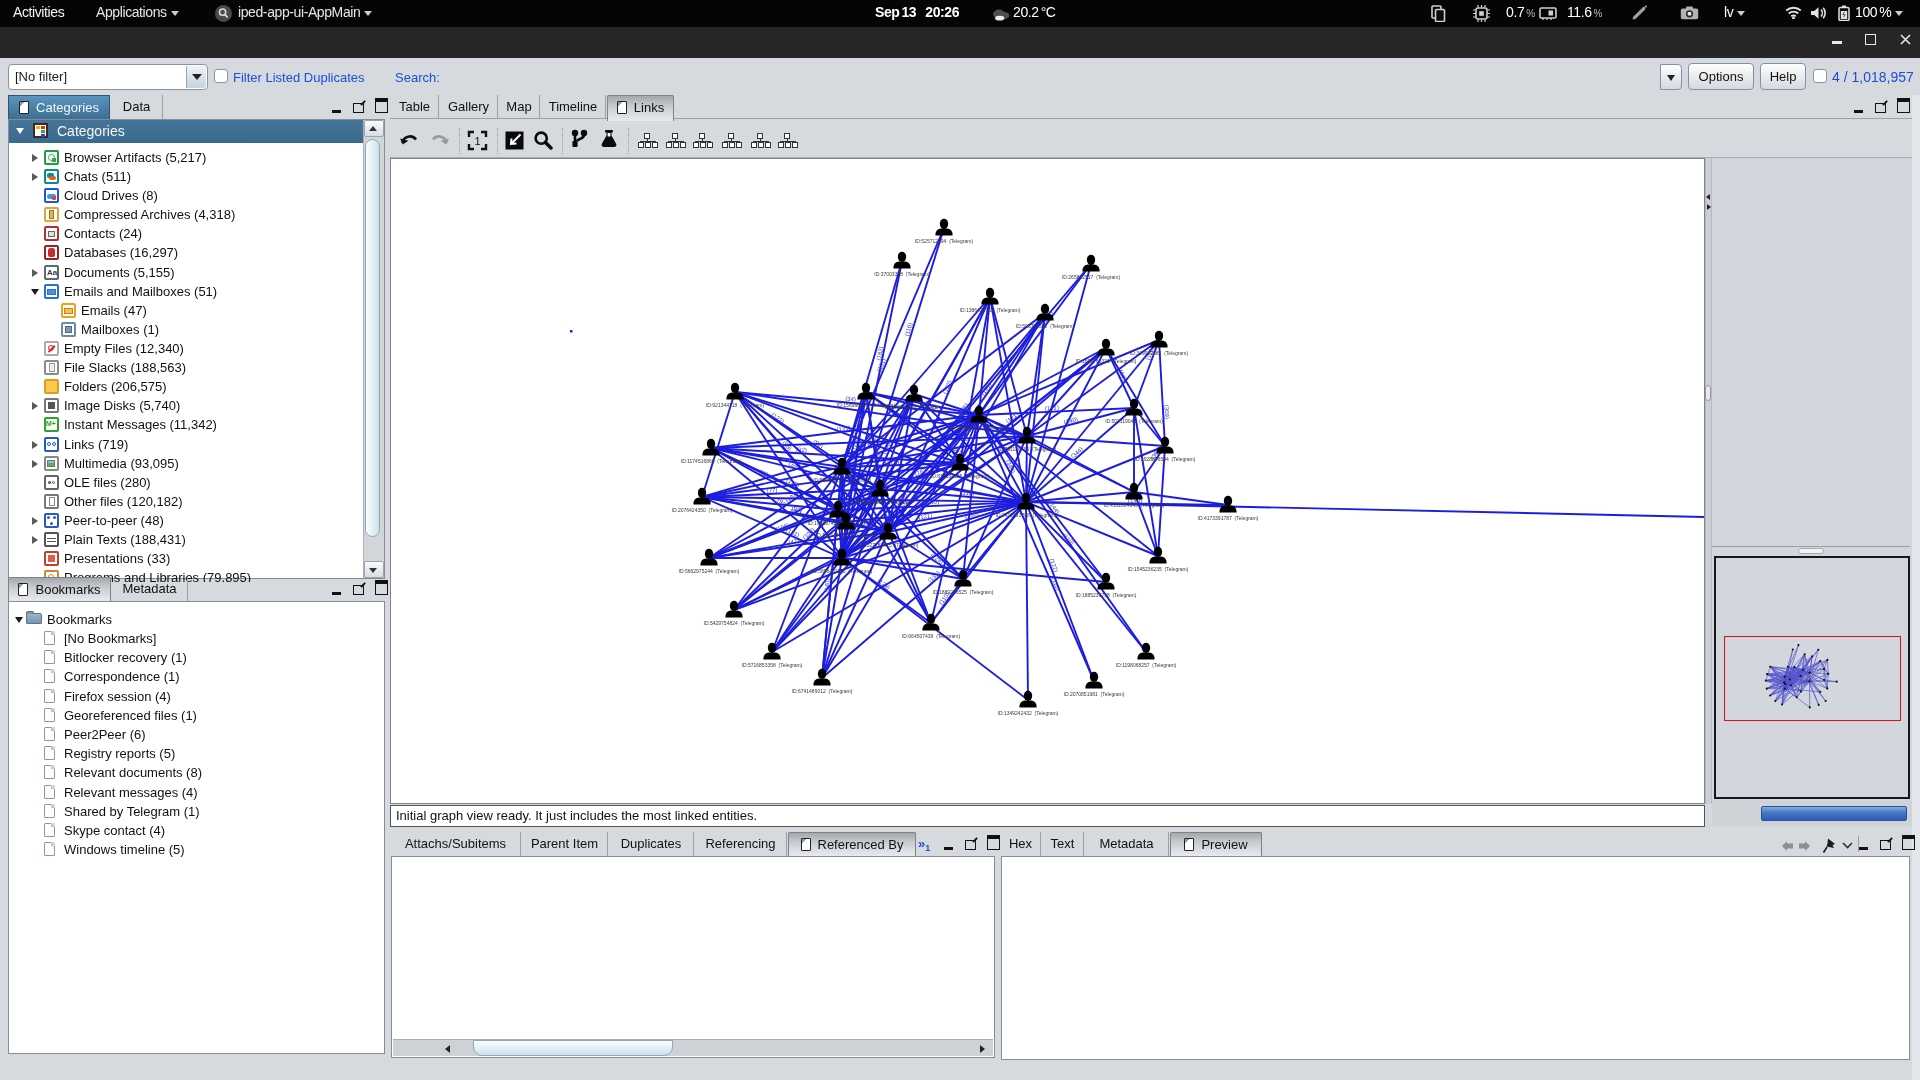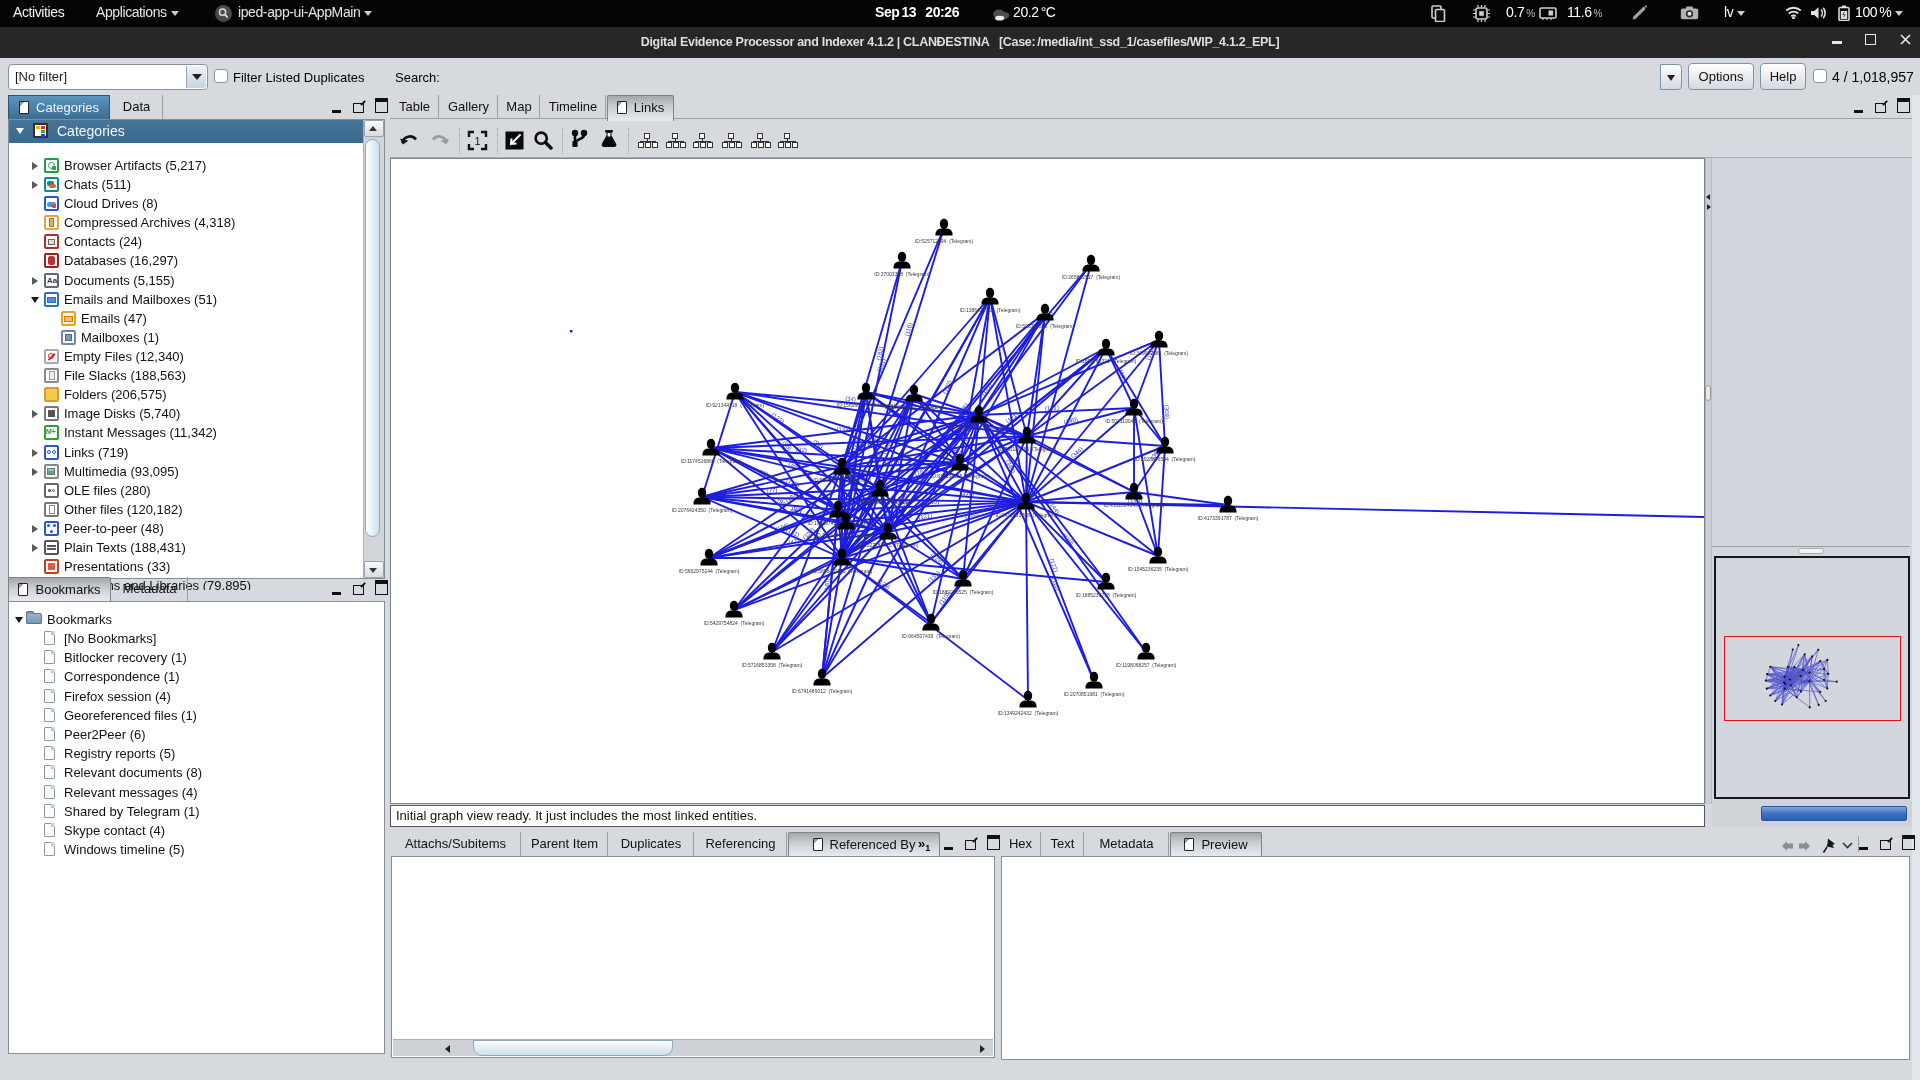--- a/index.html
+++ b/index.html
@@ -13,21 +13,21 @@
 
 #gnomebar { position:absolute; left:0; top:0; width:1920px; height:27px; background:#050505; color:#e6e6e6; font-size:14px; letter-spacing:-0.4px; }
 #gnomebar .it { position:absolute; top:4px; white-space:nowrap; }
 #titlebar { position:absolute; left:0; top:27px; width:1920px; height:31px; background:#272727; color:#dfdfdf; }
 #titlebar .t { position:absolute; top:8px; width:100%; text-align:center; font-size:12.5px; font-weight:bold; letter-spacing:-0.3px; }
 
 #filterbar { position:absolute; left:0; top:58px; width:1920px; height:37px; background:#d6d9de; }
 .field { position:absolute; background:#fff; border:1px solid #8a939b; border-radius:4px; font-size:13px; color:#1a1a1a; }
 .btn { position:absolute; border:1px solid #7e93a5; border-radius:4px; background:linear-gradient(#ffffff,#e9ebee 50%,#d6d9dd); font-size:13px; color:#111; text-align:center; }
 .cb { position:absolute; width:14px; height:14px; background:#fff; border:1px solid #8a939b; border-radius:3px; }
-.lbl { position:absolute; font-size:13px; color:#000000; white-space:nowrap; }
+.lbl { position:absolute; font-size:13px; color:#1d4ed8; white-space:nowrap; }
 .combarrow { position:absolute; right:1px; top:1px; bottom:1px; width:20px; background:linear-gradient(#eef3f8,#c6d3de); border-left:1px solid #9aa7b2; border-radius:0 3px 3px 0; }
 .combarrow:after { content:""; position:absolute; left:5px; top:8px; border:5px solid transparent; border-top:6px solid #222; }
 
 .tab { position:absolute; top:95px; height:24px; font-size:13px; color:#111; text-align:center; line-height:24px; white-space:nowrap; }
 .tabsep { border-right:1px solid #9aa0a6; }
 .seltab { background:linear-gradient(#a4a8ad,#c9ccd1 42%,#e7eaee); border:1px solid #7d8288; border-bottom:none; border-radius:2px 2px 0 0; }
 .bluetab { background:linear-gradient(#5a95c0,#3d6d92); color:#f2f6f9; border:1px solid #2e5572; border-bottom:none; }
 .pgicon { display:inline-block; width:10px; height:13px; background:linear-gradient(135deg,#9aa0a6 0 3px,#fff 3px); border:1.5px solid #222; border-radius:1px; position:relative; top:2px; margin-right:7px; }
 .winbtns { position:absolute; font-size:0; }
 .wb { display:inline-block; position:relative; width:13px; height:12px; margin-left:9px; }
@@ -123,21 +123,20 @@
       <rect x="2.8" y="6" width="6.4" height="8" fill="#e2e2e2"></rect>
       <path d="M6.6 6.8 L4.8 9.6 h2.4 L5.4 12.4" stroke="#555" stroke-width="1" fill="none"></path>
     </svg>
  <div class="it" style="left:1506px;color:#fff">0.7<span style="font-size:10px;color:#bbb;margin-left:2px">%</span></div>
  <div class="it" style="left:1567px;color:#fff">11.6<span style="font-size:10px;color:#bbb;margin-left:2px">%</span></div>
  <div class="it" style="left:1724px;color:#fff">lv<span class="car-d"></span></div>
  <div class="it" style="left:1855px;color:#fff">100<span style="margin-left:2px">%</span><span class="car-d"></span></div>
 </div>
 
 <div id="titlebar">
- <div class="t">Digital Evidence Processor and Indexer 4.1.2 | CLANĐESTINA&nbsp;&nbsp;&nbsp;[Case:<span style="margin-left:2px">/media/int_ssd_1/casefiles/WIP_4.1.2_EPL]</span></div>
  <div style="position:absolute;right:78px;top:14px;width:10px;height:3px;background:#e8e8e8"></div>
  <div style="position:absolute;right:44px;top:7px;width:11px;height:11px;border:1.6px solid #e8e8e8"></div>
  <svg style="position:absolute;right:9px;top:7px" width="11" height="11" viewBox="0 0 11 11">
       <path d="M1 1 L10 10 M10 1 L1 10" stroke="#e8e8e8" stroke-width="1.6"></path>
     </svg>
 </div>
 
 <div id="filterbar">
  <div class="field" style="left:8px;top:6px;width:200px;height:26px;line-height:24px;padding-left:6px">[No filter]<span class="combarrow"></span></div>
  <div class="cb" style="left:214px;top:11px"></div>
@@ -157,21 +156,21 @@
 <div style="position:absolute;left:9px;top:120px;width:375px;height:23px;background:linear-gradient(#477499,#3a6a8f);color:#f4f8fa;font-size:14px">
   <b class="arr-d" style="position:absolute;left:7px;top:8px;border-top-color:#fff"></b>
   <span style="position:absolute;left:24px;top:3px;width:15px;height:15px;background:#fff;border:2px solid #3a2a20;border-radius:1px">
     <i style="position:absolute;left:1px;top:1px;width:4px;height:3px;background:#f4b400"></i>
     <i style="position:absolute;right:1px;top:1px;width:4px;height:3px;background:#e03030"></i>
     <i style="position:absolute;right:1px;top:5px;width:4px;height:3px;background:#30b030"></i>
     <i style="position:absolute;right:1px;top:9px;width:4px;height:3px;background:#3040e0"></i>
   </span>
   <span style="position:absolute;left:48px;top:3px">Categories</span>
 </div>
-<div style="position:absolute;left:9px;top:155px;width:353px;height:435px;overflow:hidden">
+<div style="position:absolute;left:9px;top:147px;width:353px;height:435px;overflow:hidden">
 <div class="trow" style="top:1px">
       <span class="tric" style="left:18px">
         <b class="arr-r"></b>
       </span>
       <span class="cic" style="left:35px;border-color:#1e9e40;background:#fff">
         <i style="position:absolute;left:2px;top:2px;width:7px;height:7px;border-radius:50%;border:1.5px solid #2daa50"></i>
         <i style="position:absolute;right:1px;bottom:1px;width:4px;height:4px;background:#2daa50"></i>
       </span>
       <span class="ttx" style="left:55px">Browser Artifacts (5,217)</span>
     </div>
@@ -1202,21 +1201,21 @@
 </g>
 </svg>
 <div class="redrect"></div>
 <div style="position:absolute;left:1712px;top:801px;width:200px;height:25px;background:#cfd3d8"></div>
 <div style="position:absolute;left:1761px;top:806px;width:146px;height:15px;border:1px solid #24549e;border-radius:2px;background:linear-gradient(#85a8de,#4576c4 45%,#2f5cb4)"></div>
 
 <div class="tab tabsep" style="left:391px;top:832px;width:130px">Attachs/Subitems</div>
 <div class="tab tabsep" style="left:522px;top:832px;width:86px">Parent Item</div>
 <div class="tab tabsep" style="left:609px;top:832px;width:85px">Duplicates</div>
 <div class="tab tabsep" style="left:695px;top:832px;width:92px">Referencing</div>
-<div class="tab seltab" style="left:788px;top:832px;width:152px"><span class="pgicon"></span>Referenced By</div>
+<div class="tab seltab" style="left:788px;top:832px;width:128px"><span class="pgicon"></span>Referenced By</div>
 <div class="lbl" style="left:918px;top:836px;font-weight:bold">»<span style="font-size:9px;position:relative;top:3px">1</span></div>
 <div class="winbtns" style="left:934px;top:838px"><span class="wb min"></span><span class="wb flt"></span><span class="wb max"></span></div>
 <div class="panelbox" style="left:391px;top:856px;width:604px;height:202px"></div>
 <div style="position:absolute;left:393px;top:1039px;width:600px;height:17px;background:#ced2d7;border-top:1px solid #a9aeb4">
   <b style="position:absolute;left:52px;top:5px;width:0;height:0;border:4px solid transparent;border-right:5px solid #222;border-left:none"></b>
   <span style="position:absolute;left:80px;top:0px;width:200px;height:16px;background:linear-gradient(#fbfdfe,#cfe0ec);border:1px solid #8fa7ba;border-radius:0 0 9px 9px"></span>
   <b style="position:absolute;right:8px;top:5px;width:0;height:0;border:4px solid transparent;border-left:5px solid #222;border-right:none"></b>
 </div>
 
 <div class="tab tabsep" style="left:1001px;top:832px;width:40px">Hex</div>

